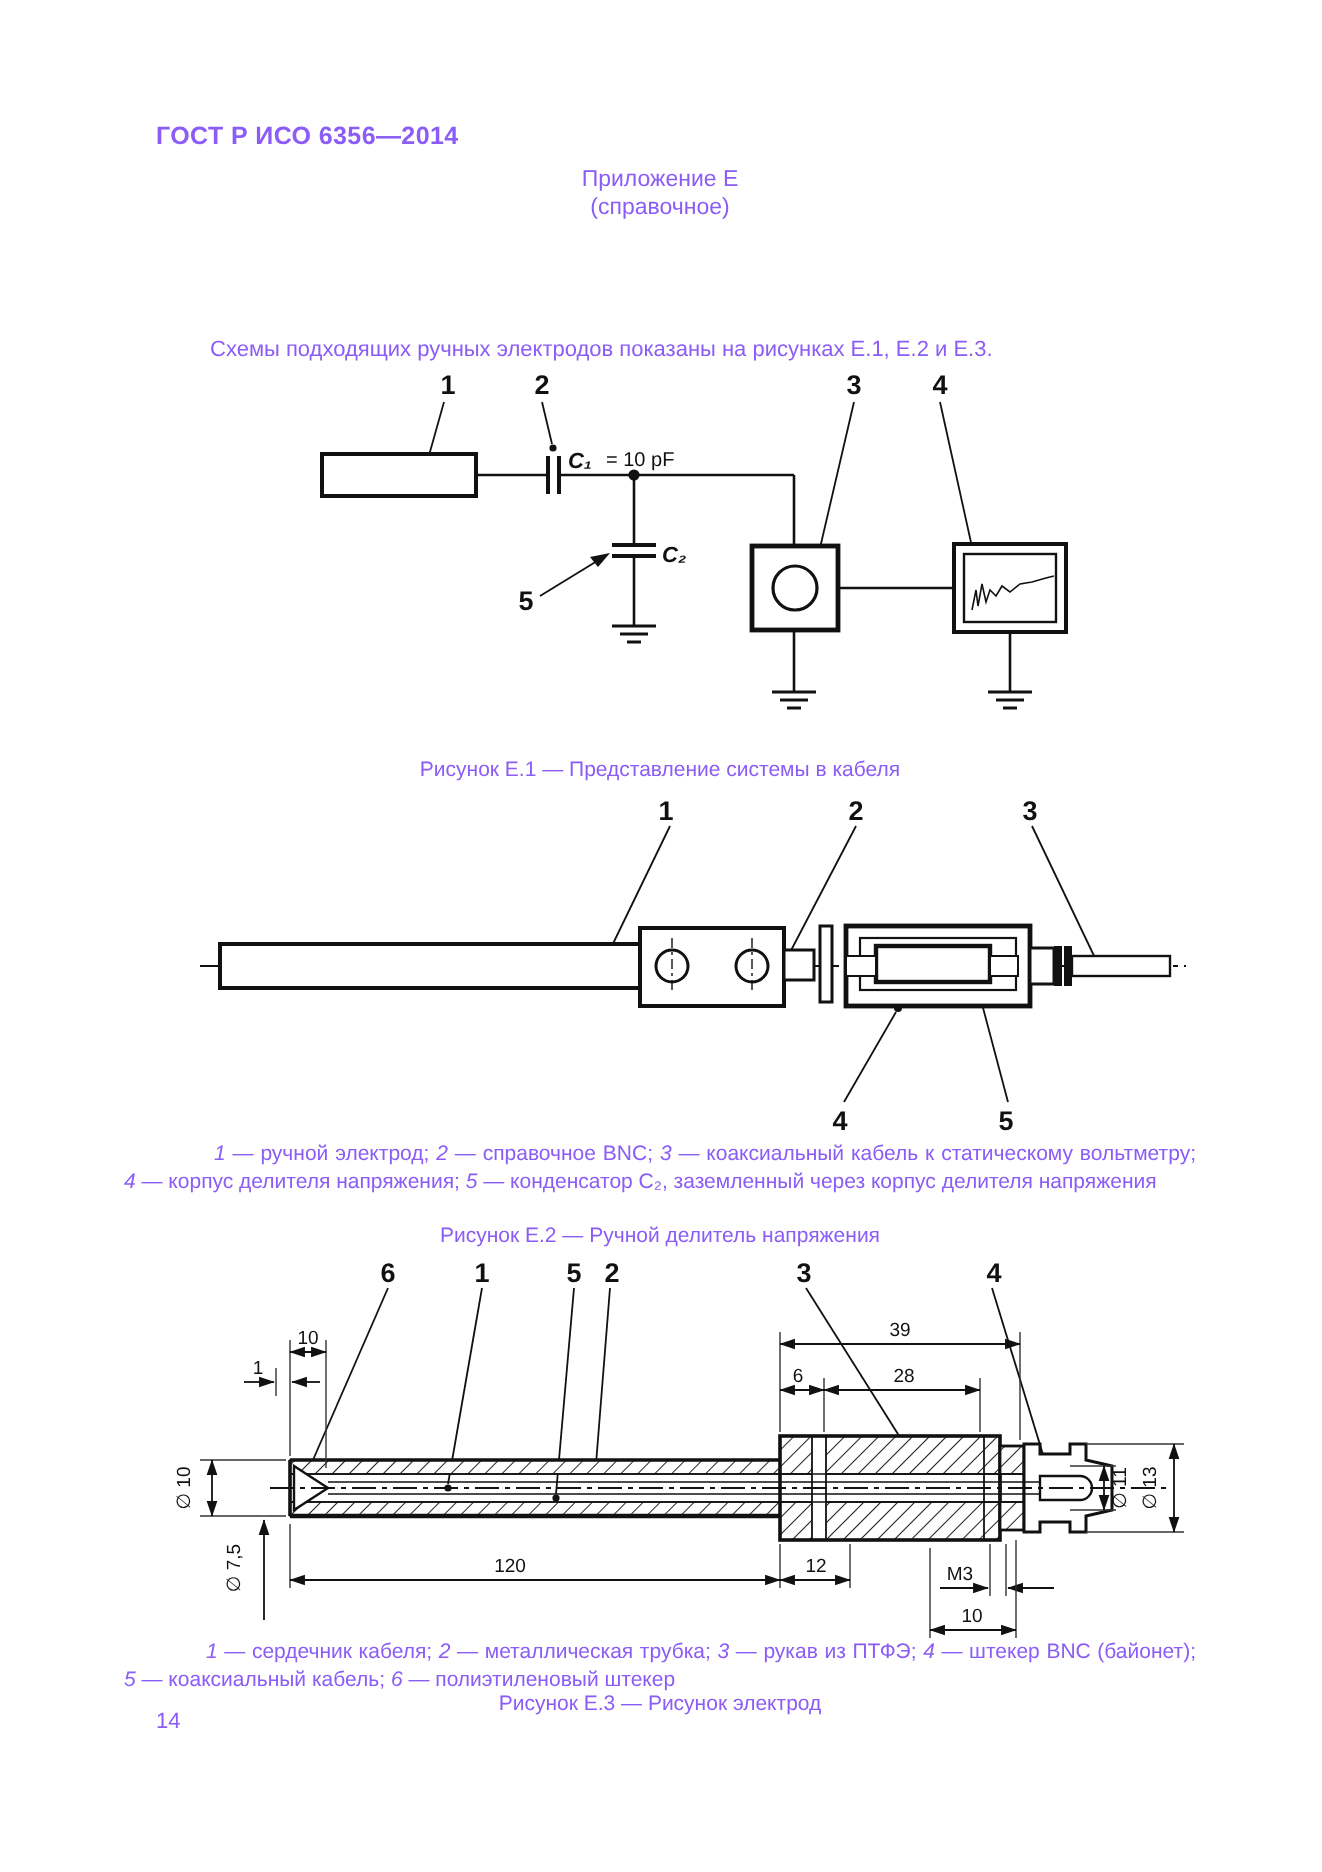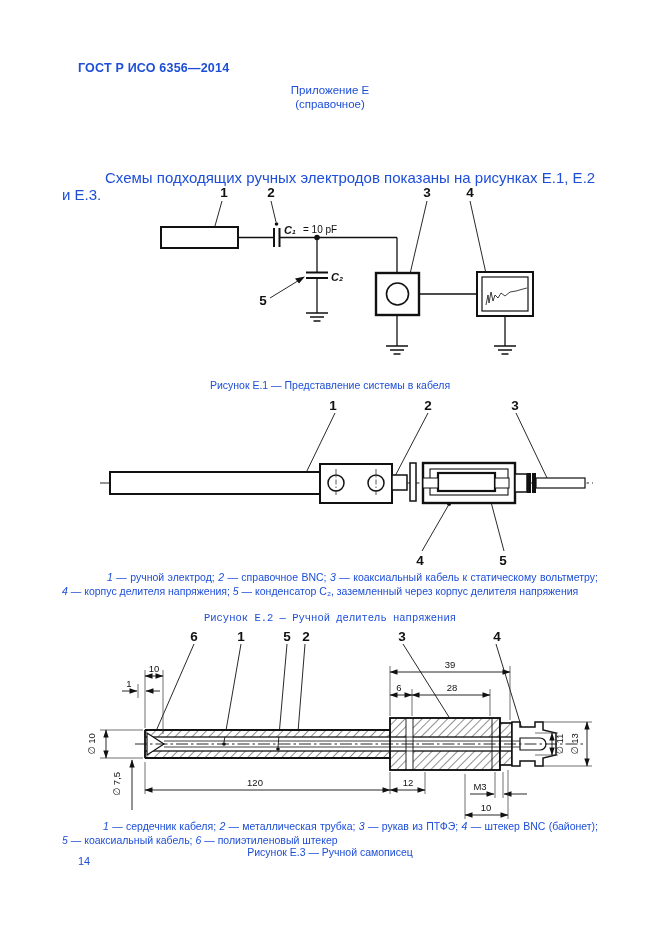--- a/index.html
+++ b/index.html
@@ -1,23 +1,23 @@
 <!DOCTYPE html>
 <html><head>
 <meta charset="utf-8">
 <style>
   html,body{margin:0;padding:0;background:#fafafa;}
   .page{position:relative;width:661px;height:936px;background:#ffffff;overflow:hidden;
-        font-family:"Liberation Sans","DejaVu Sans",sans-serif;color:#1d4ed8;}
+        font-family:"Liberation Sans","DejaVu Sans",sans-serif;color:#8b5cf6;}
   .abs{position:absolute;}
   .b{font-weight:bold;}
   .hdr{font-size:12.5px;letter-spacing:.2px;}
   .appx{left:62px;width:536px;text-align:center;font-size:11.5px;font-weight:normal;line-height:1.15;}
   .title{left:62px;width:536px;text-align:center;font-size:13.5px;font-weight:bold;}
-  .body-txt{font-size:15px;}
+  .body-txt{font-size:11px;}
   .cap{font-size:10.5px;line-height:1.3;text-align:justify;}
   .cap i{font-style:italic;}
   .figtitle{left:62px;width:536px;text-align:center;font-size:10.5px;}
   .pagenum{font-size:11px;}
   svg text{font-family:"Liberation Sans","DejaVu Sans",sans-serif;fill:#111;}
   .co{font-size:13.5px;font-weight:bold;}
   .lbl{font-size:11px;font-weight:bold;font-style:italic;}
   .val{font-size:10px;}
   .dim{font-size:9.5px;}
   .s1{stroke:#111;stroke-width:1.3;fill:none;}
@@ -164,21 +164,21 @@
       <rect x="432" y="80" width="4" height="20" fill="#111"></rect>
       <rect x="437" y="80" width="4" height="20" fill="#111"></rect>
     </g>
     <rect x="441" y="85" width="49" height="10" fill="#fff" stroke="#111" stroke-width="1.2"></rect>
 
     <text class="co" x="325" y="172" text-anchor="middle">4</text>
     <text class="co" x="408" y="172" text-anchor="middle">5</text>
   </svg>
 
   <p class="abs cap" style="left:62px;top:571px;width:536px;text-indent:45px;margin:0;"><i>1</i><span> — ручной электрод; </span><i>2</i><span> — справочное BNC; </span><i>3</i><span> — коаксиальный кабель к статическому вольтметру; </span><i>4</i><span> — корпус делителя напряжения; </span><i>5</i><span> — конденсатор С₂, заземленный через корпус делителя напряжения</span></p>
-  <div class="abs figtitle" style="top:612px;font-family:Liberation Mono, monospace;">Рисунок Е.2 — Ручной делитель напряжения</div>
+  <div class="abs figtitle" style="top:612px;">Рисунок Е.2 — Ручной делитель напряжения</div>
 
   <svg class="abs" style="left:75px;top:624px;" width="525" height="200" viewBox="0 0 525 200">
     <defs>
       <pattern id="hx" width="6" height="6" patternUnits="userSpaceOnUse" patternTransform="rotate(45)">
         <rect width="6" height="6" fill="#ffffff"></rect>
         <line x1="0" y1="0" x2="0" y2="6" stroke="#222" stroke-width="1"></line>
       </pattern>
       <marker id="ar" viewBox="0 0 10 8" markerWidth="9" markerHeight="7" refX="9.5" refY="4" orient="auto-start-reverse">
         <path d="M0,0.6 L10,4 L0,7.4 Z" fill="#111"></path>
       </marker>
@@ -318,17 +318,17 @@
     </g>
     <g>
       <line class="ext" x1="468" y1="98" x2="517" y2="98"></line>
       <line class="ext" x1="468" y1="142" x2="517" y2="142"></line>
       <line class="dl" x1="512" y1="98" x2="512" y2="142" marker-start="url(#ar)" marker-end="url(#ar)"></line>
       <text class="dim" x="503" y="120" text-anchor="middle" transform="rotate(-90 503 120)">∅ 13</text>
     </g>
   </svg>
 
   <p class="abs cap" style="left:62px;top:820px;width:536px;text-indent:41px;margin:0;"><i>1</i><span> — сердечник кабеля; </span><i>2</i><span> — металлическая трубка; </span><i>3</i><span> — рукав из ПТФЭ; </span><i>4</i><span> — штекер BNC (байонет); </span><i>5</i><span> — коаксиальный кабель; </span><i>6</i><span> — полиэтиленовый штекер</span></p>
-  <div class="abs figtitle" style="top:846px;">Рисунок Е.3 — Ручной самописец</div>
+  <div class="abs figtitle" style="top:846px;">Рисунок Е.3 — Рисунок электрод</div>
 
   <div class="abs pagenum" style="left:78px;top:855px;">14</div>
 
 </div>
 
 </body></html>

